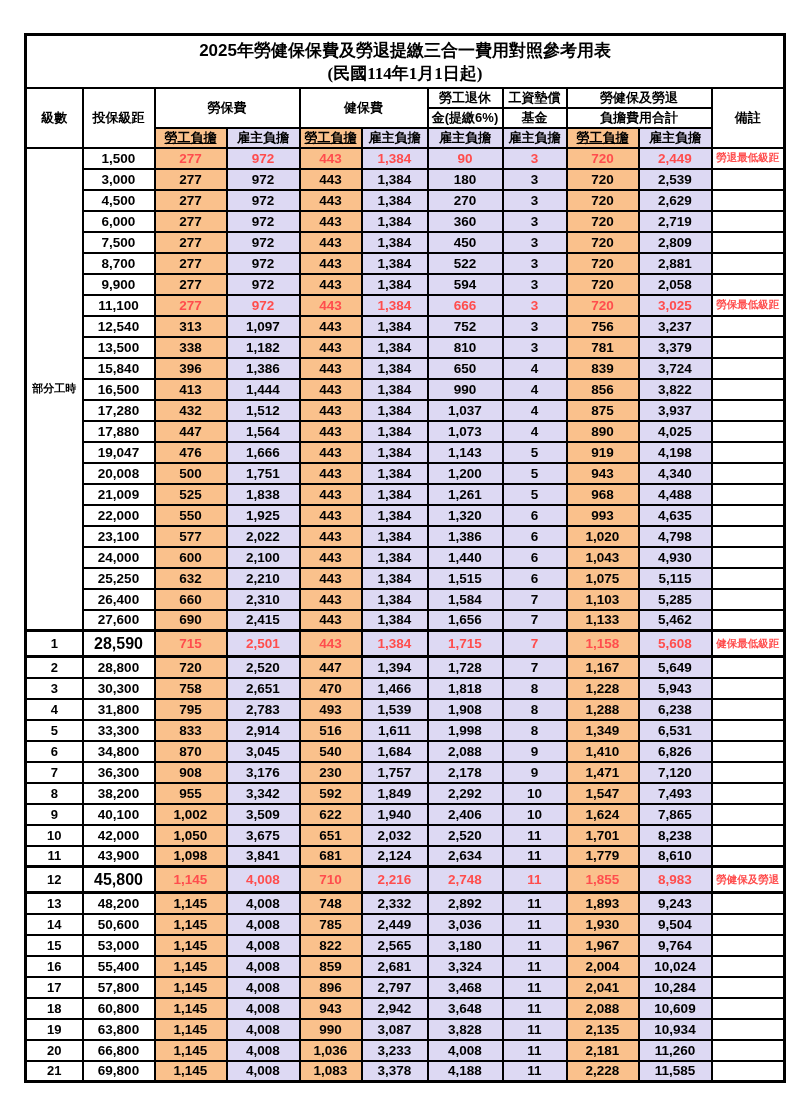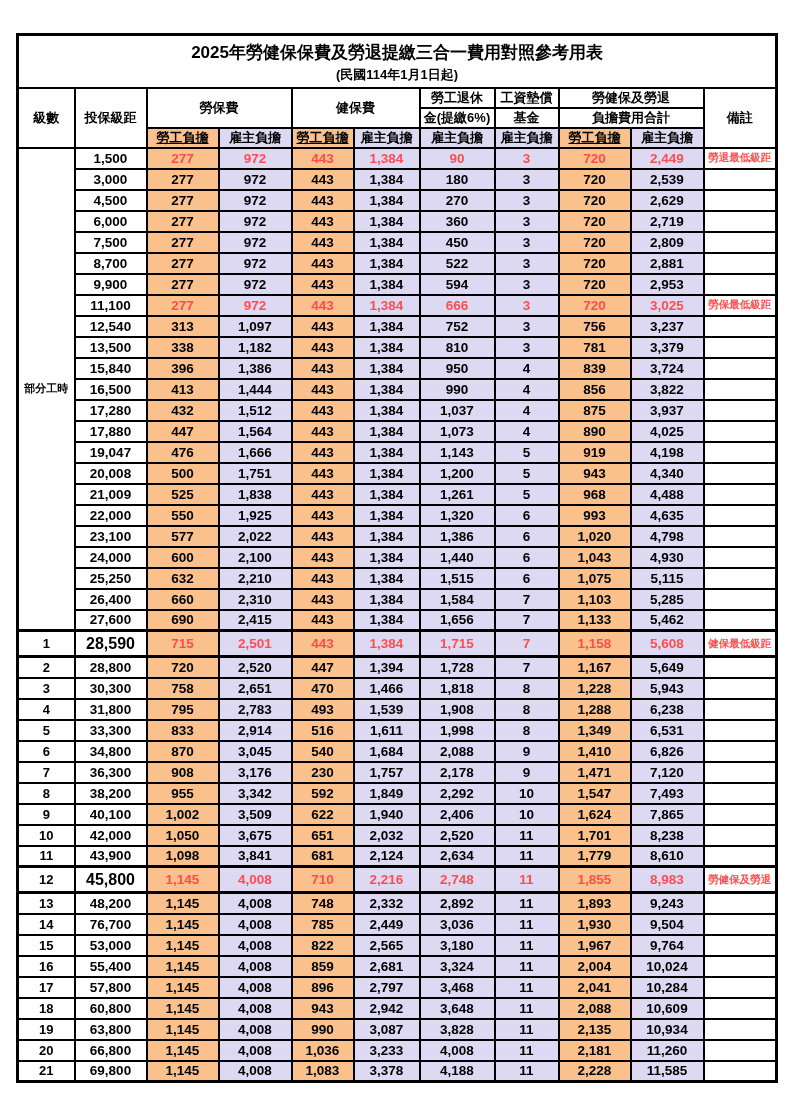--- a/index.html
+++ b/index.html
@@ -9,39 +9,39 @@
     --line:#000;
   }
   *{box-sizing:border-box;}
   html,body{margin:0;padding:0;}
   body{
     width:791px;height:1120px;
     background:#FFFFFF;
     font-family:"Liberation Sans","DejaVu Sans",sans-serif;
     color:#000;
   }
-  .page{padding:33px 0 0 16px;}
+  .page{padding:33px 0 0 16px;margin-left:8px;}
   table{
     border-collapse:collapse;
     table-layout:fixed;
     width:759px;
     border:3px solid var(--line);
   }
   th,td{
     border:2px solid var(--line);
     text-align:center;
     vertical-align:middle;
     padding:0;
     overflow:hidden;
     white-space:nowrap;
   }
   
   .title-cell{height:53px;background:#fff;}
   .title-line{font-size:17px;font-weight:700;line-height:1.55;}
-  .subtitle-line{font-size:13px;font-weight:700;line-height:1.2;}
+  .subtitle-line{font-size:17px;font-weight:700;line-height:1.2;font-family:Liberation Serif, serif;}
   
   thead th.h{height:18px;font-size:13px;font-weight:600;background:#fff;}
   thead th.emp{background:var(--emp-bg);text-decoration:underline;}
   thead th.er{background:var(--er-bg);}
   
   tbody td{height:21px;font-size:13.5px;font-weight:600;background:#fff;}
   tbody td.emp{background:var(--emp-bg);}
   tbody td.er{background:var(--er-bg);}
   tbody td.remark{font-size:10.5px;font-weight:700;color:var(--red);text-align:center;}
   tbody td.level{font-size:13px;}
@@ -177,21 +177,21 @@
         </tr>
         <tr>
           <td class="bracket">9,900</td>
           <td class="emp">277</td>
           <td class="er">972</td>
           <td class="emp">443</td>
           <td class="er">1,384</td>
           <td class="er">594</td>
           <td class="er">3</td>
           <td class="emp">720</td>
-          <td class="er">2,953</td>
+          <td class="er">2,058</td>
           <td class="remark"></td>
         </tr>
         <tr class="hl">
           <td class="bracket">11,100</td>
           <td class="emp">277</td>
           <td class="er">972</td>
           <td class="emp">443</td>
           <td class="er">1,384</td>
           <td class="er">666</td>
           <td class="er">3</td>
@@ -222,21 +222,21 @@
           <td class="emp">781</td>
           <td class="er">3,379</td>
           <td class="remark"></td>
         </tr>
         <tr>
           <td class="bracket">15,840</td>
           <td class="emp">396</td>
           <td class="er">1,386</td>
           <td class="emp">443</td>
           <td class="er">1,384</td>
-          <td class="er">950</td>
+          <td class="er">650</td>
           <td class="er">4</td>
           <td class="emp">839</td>
           <td class="er">3,724</td>
           <td class="remark"></td>
         </tr>
         <tr>
           <td class="bracket">16,500</td>
           <td class="emp">413</td>
           <td class="er">1,444</td>
           <td class="emp">443</td>
@@ -543,21 +543,21 @@
           <td class="emp">748</td>
           <td class="er">2,332</td>
           <td class="er">2,892</td>
           <td class="er">11</td>
           <td class="emp">1,893</td>
           <td class="er">9,243</td>
           <td class="remark"></td>
         </tr>
         <tr>
           <td class="level">14</td>
-          <td class="bracket">76,700</td>
+          <td class="bracket">50,600</td>
           <td class="emp">1,145</td>
           <td class="er">4,008</td>
           <td class="emp">785</td>
           <td class="er">2,449</td>
           <td class="er">3,036</td>
           <td class="er">11</td>
           <td class="emp">1,930</td>
           <td class="er">9,504</td>
           <td class="remark"></td>
         </tr>

